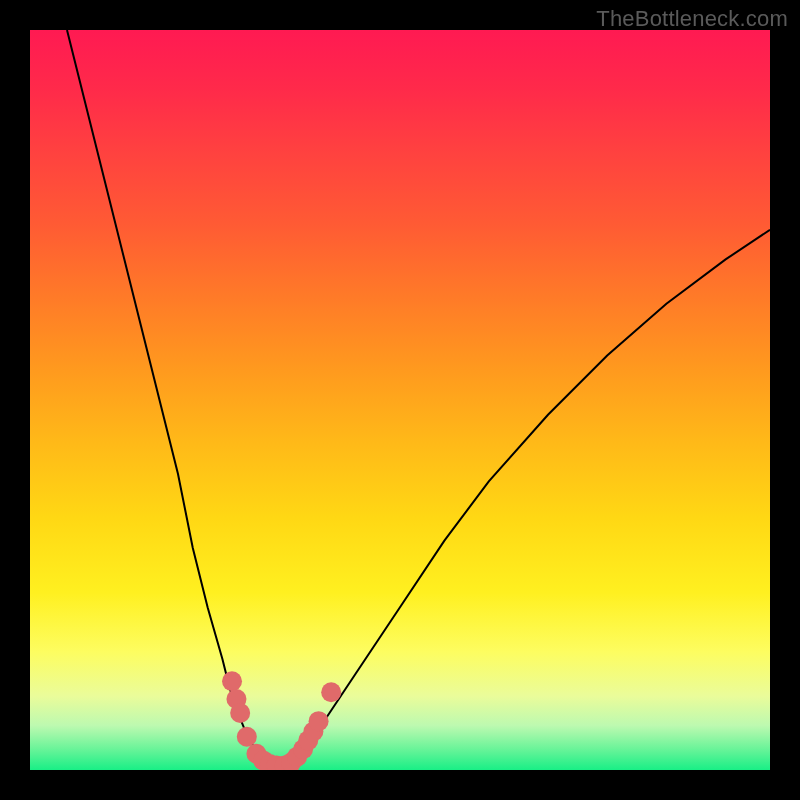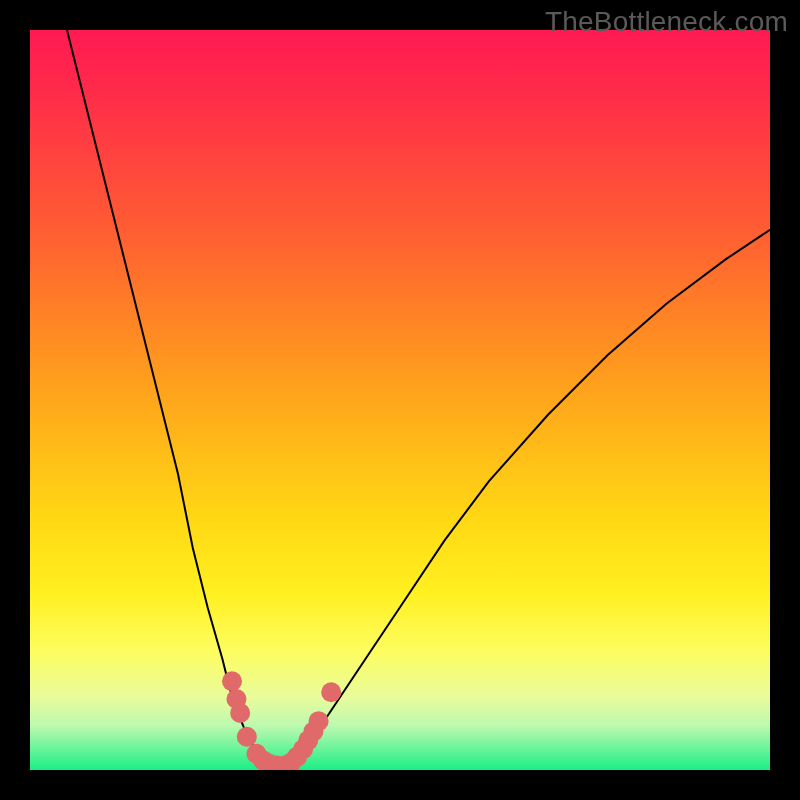--- a/index.html
+++ b/index.html
@@ -8,21 +8,21 @@
     position: relative;
     width: 800px;
     height: 800px;
     background: #000;
   }
   .watermark {
     position: absolute;
     top: 6px;
     right: 12px;
     font-family: Arial, Helvetica, sans-serif;
-    font-size: 28px;
+    font-size: 22px;
     color: #5a5a5a;
     letter-spacing: 0.2px;
     z-index: 10;
   }
   .plot {
     position: absolute;
     left: 30px;
     top: 30px;
     width: 740px;
     height: 740px;

